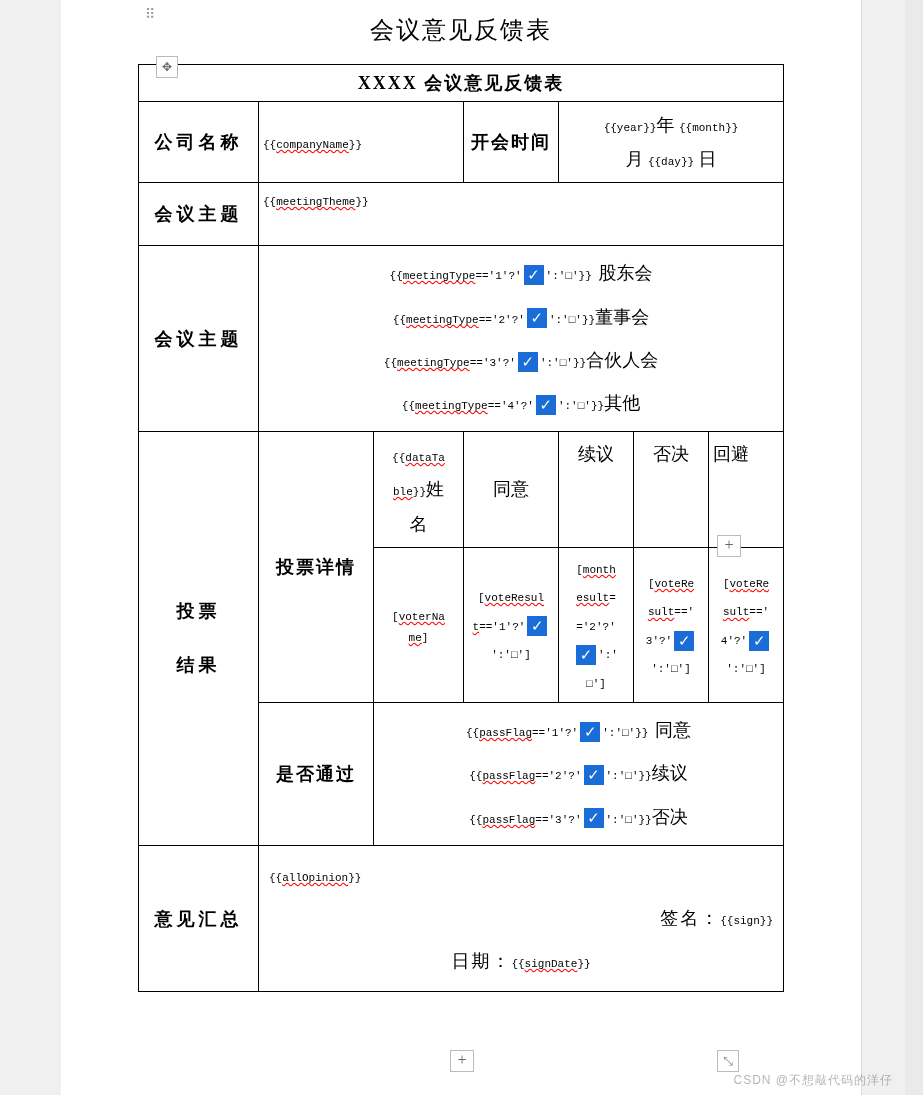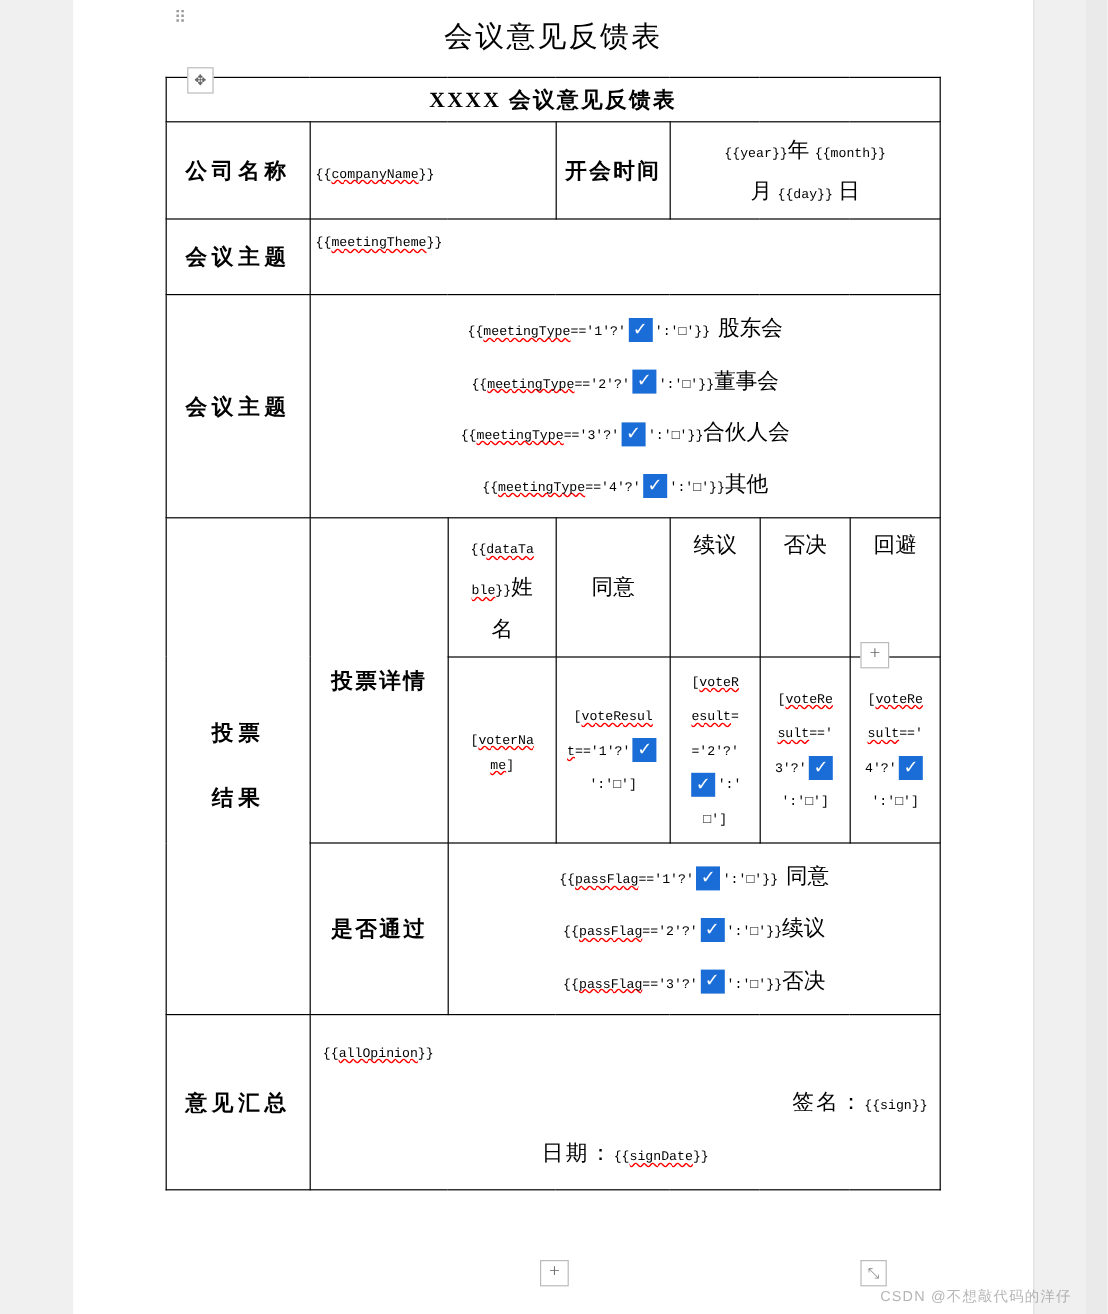--- a/index.html
+++ b/index.html
@@ -215,32 +215,32 @@
         <span>投票</span><br>
         <span>结果</span>
       </td>
       <td rowspan="2" class="label-cell" style="letter-spacing:2px">投票详情</td>
       <td style="text-align:center;line-height:1.9">
         <span class="tpl">{{<span class="underline-red">dataTa</span><br><span class="underline-red">ble</span>}}</span>姓<br>名
       </td>
       <td style="text-align:center">同意</td>
       <td style="text-align:center;vertical-align:top;padding-top:10px">续议</td>
       <td style="text-align:center;vertical-align:top;padding-top:10px">否决</td>
-      <td style="text-align:center;vertical-align:top;padding-top:10px">回避</td>
+      <td style="text-align:left;vertical-align:top;padding-top:10px">回避</td>
     </tr>
 
     <tr>
       <td style="text-align:center">
         <span class="tpl">[<span class="underline-red">voterNa</span><br><span class="underline-red">me</span>]</span>
       </td>
       <td style="text-align:center;font-size:15px;line-height:1.9">
         <span class="tpl">[<span class="underline-red">voteResul</span><br><span class="underline-red">t</span>=='1'?'</span><span class="check-ico">✓</span><br><span class="tpl">':'□']</span>
       </td>
       <td style="text-align:center;font-size:15px;line-height:1.9">
-        <span class="tpl">[<span class="underline-red">voteR</span><br><span class="underline-red">esult</span>=<br>='2'?'<br></span><span class="check-ico">✓</span><span class="tpl">':'<br>□']</span>
+        <span class="tpl">[<span class="underline-red">month</span><br><span class="underline-red">esult</span>=<br>='2'?'<br></span><span class="check-ico">✓</span><span class="tpl">':'<br>□']</span>
       </td>
       <td style="text-align:center;font-size:15px;line-height:1.9">
         <span class="tpl">[<span class="underline-red">voteRe</span><br><span class="underline-red">sult</span>=='<br>3'?'</span><span class="check-ico">✓</span><br><span class="tpl">':'□']</span>
       </td>
       <td style="text-align:center;font-size:15px;line-height:1.9">
         <span class="tpl">[<span class="underline-red">voteRe</span><br><span class="underline-red">sult</span>=='<br>4'?'</span><span class="check-ico">✓</span><br><span class="tpl">':'□']</span>
       </td>
     </tr>
 
     <tr>

